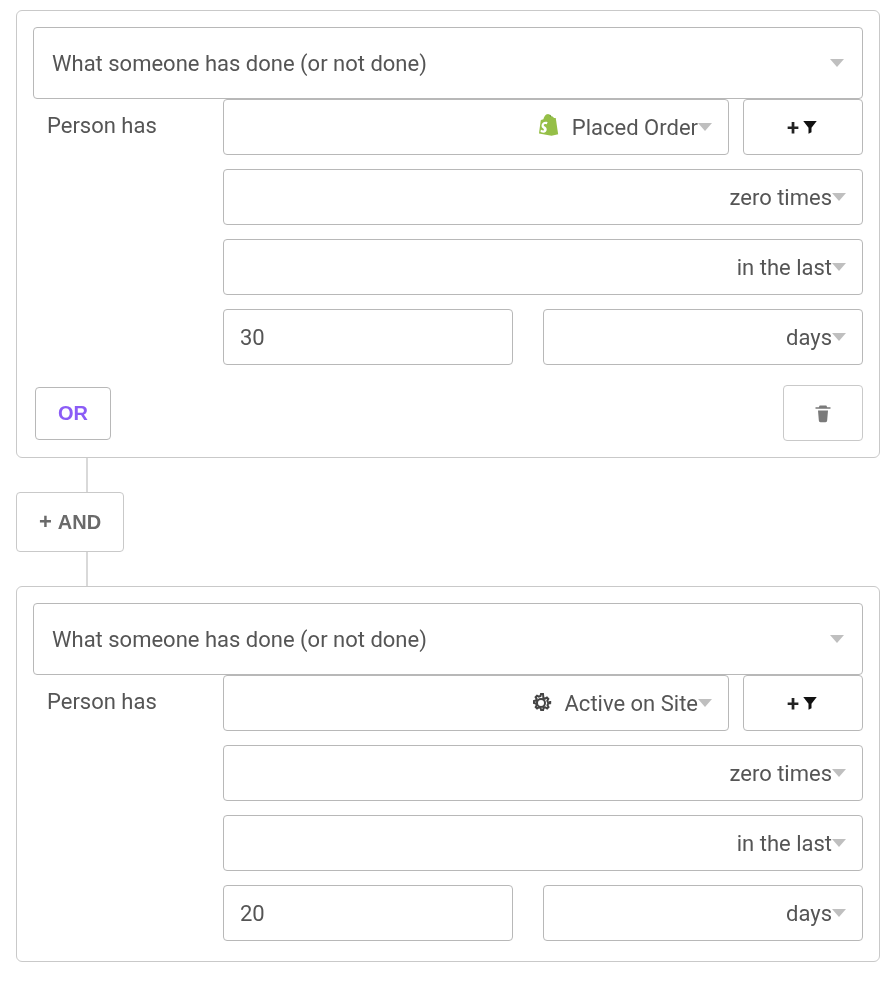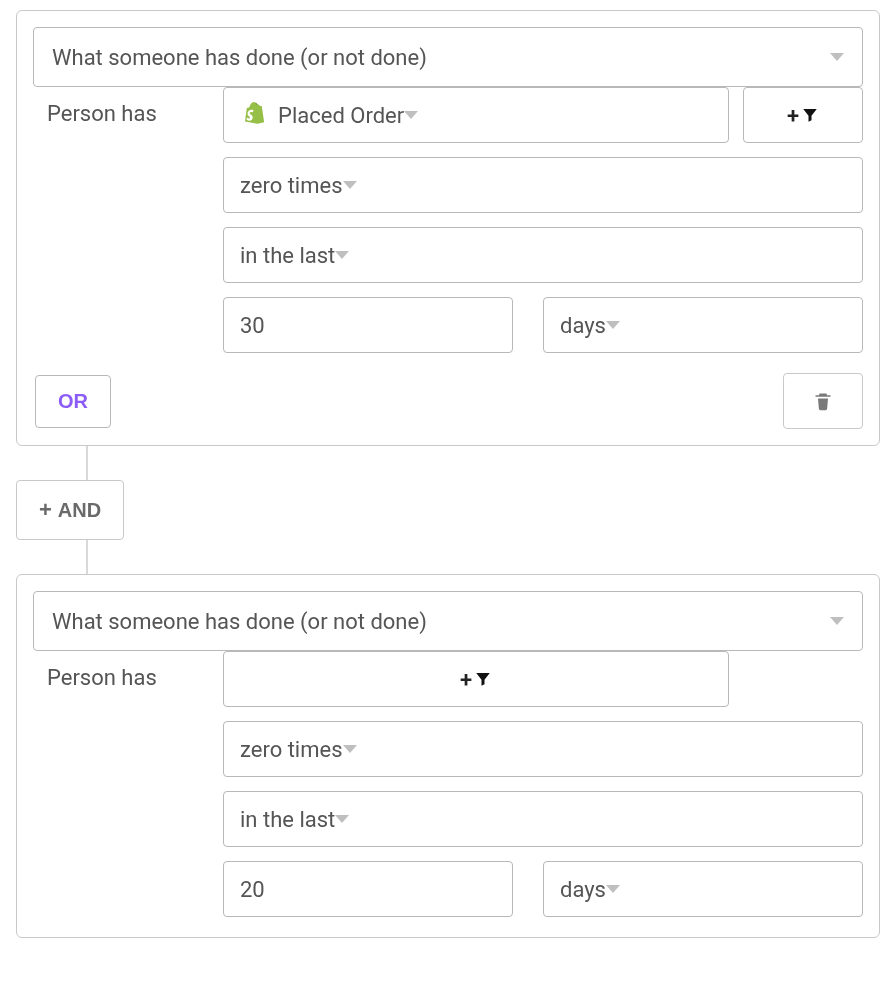--- a/index.html
+++ b/index.html
@@ -11,21 +11,21 @@
     color: #4a4a4a;
   }
   .rule-card {
     border: 1px solid #c9c9c9;
     border-radius: 6px;
     padding: 16px;
     background: #fff;
   }
   .select-full {
     width: 100%;
-    height: 60px;
+    height: 72px;
     border: 1px solid #b8b8b8;
     border-radius: 4px;
     display: flex;
     align-items: center;
     padding: 0 18px;
     justify-content: space-between;
     cursor: pointer;
     background: #fff;
   }
   .select-full .label {
@@ -57,21 +57,21 @@
     border: 1px solid #b8b8b8;
     border-radius: 4px;
     display: flex;
     align-items: center;
     padding: 0 16px;
     background: #fff;
     font-size: 22px;
     color: #555;
     cursor: pointer;
   }
-  .select-box { justify-content: flex-start; }
+  .select-box { justify-content: flex-end; }
   .select-box .inner { display: flex; align-items: center; gap: 12px; }
   .input-box { cursor: text; }
   .icon-btn { justify-content: center; padding: 0; }
   .shopify-icon {
     width: 26px; height: 28px; position: relative;
   }
   .shopify-icon svg { width: 26px; height: 28px; display: block; }
   .gear-icon svg { width: 24px; height: 24px; display: block; }
   .filter-plus { display: flex; align-items: center; gap: 2px; font-weight: 600; font-size: 22px; color: #222;}
   .filter-plus svg { width: 18px; height: 18px; display: block; }
@@ -206,20 +206,31 @@
   <div class="select-full">
     <span class="label">What someone has done (or not done)</span>
     <span class="chev"></span>
   </div>
 
   <div class="row">
     <div class="row-label">Person has</div>
     <div class="row-fields">
 
       <div class="fgrid1">
+        <div class="select-box">
+          <span class="inner">
+            <span class="gear-icon">
+              <svg viewBox="0 0 24 24">
+                  <path fill="none" stroke="#444" stroke-width="2" d="M12 8a4 4 0 1 0 0 8 4 4 0 0 0 0-8zm9 4l-2-.5-.7-1.7 1-1.8-1.4-1.4-1.8 1-1.7-.7L14 3h-2l-.5 2-1.7.7-1.8-1L6.6 6.1l1 1.8L6.9 9.6 5 10v2l2 .5.7 1.7-1 1.8 1.4 1.4 1.8-1 1.7.7.5 2h2l.5-2 1.7-.7 1.8 1 1.4-1.4-1-1.8.7-1.7 2-.5v-2z"></path>
+                </svg>
+            </span>
+            <span>Active on Site</span>
+          </span>
+          <span class="chev"></span>
+        </div>
         <div class="icon-btn">
           <span class="filter-plus">
             <span>+</span>
             <svg viewBox="0 0 24 24">
                 <path d="M3 4h18l-7 9v6l-4 2v-8L3 4z" fill="#111"></path>
               </svg>
           </span>
         </div>
       </div>
 

